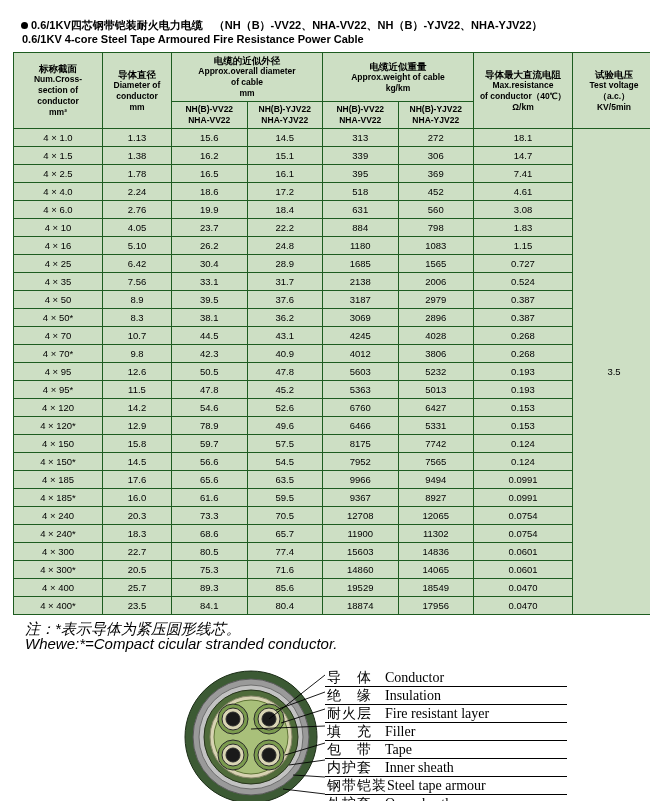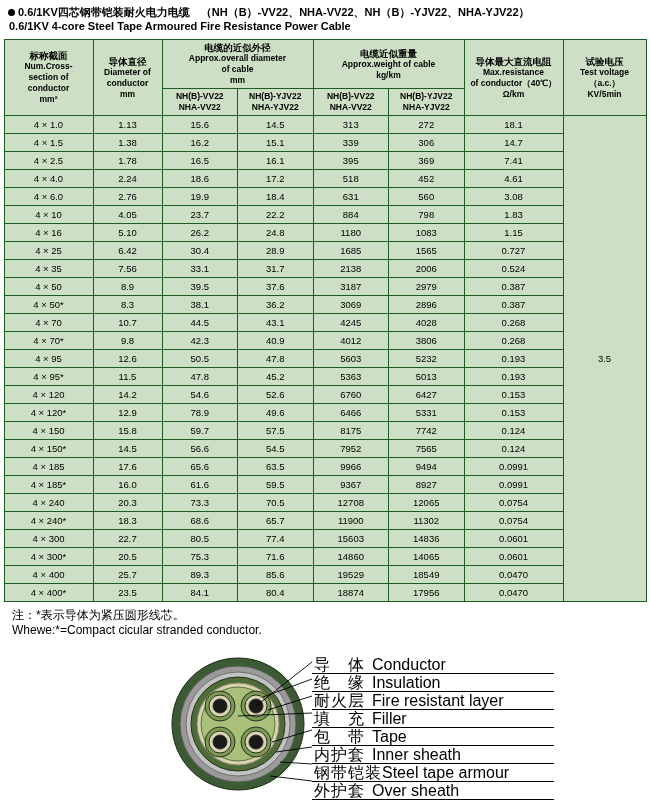--- a/index.html
+++ b/index.html
@@ -13,21 +13,21 @@
     font-family: "Liberation Sans", sans-serif;
     color: #000;
     position: relative;
     overflow: hidden;
   }
   .page {
     width: 650px;
     height: 801px;
     position: relative;
     box-sizing: border-box;
-    padding: 0;
+    padding: 13px;
     border-radius: 8px;
   }
   
   .heading {
     padding: 5px 8px 2px 8px;
   }
   .heading-line {
     font-size: 11px;
     line-height: 14px;
     font-weight: bold;
@@ -83,22 +83,23 @@
     height: 17px;
     padding: 0 1px;
   }
   td.c0 { text-align: center; }
   .vtall {
     font-size: 11px;
   }
   
   .notes {
     margin: 6px 0 16px 12px;
-    font-size: 12px;
+    font-size: 15px;
     line-height: 15px;
+    font-style: italic;
   }
   
   .diagram {
     position: relative;
     margin-top: 6px;
     height: 145px;
   }
   .cable-svg {
     position: absolute;
     left: 160px;
@@ -106,25 +107,26 @@
   }
   .legend {
     position: absolute;
     left: 312px;
     top: 2px;
     width: 330px;
   }
   .legend-row {
     height: 17px;
     line-height: 17px;
-    font-size: 16px;
+    font-size: 14px;
     white-space: nowrap;
     border-bottom: 1px solid #000;
     padding-left: 2px;
     width: 240px;
+    font-family: Liberation Serif, serif;
   }
   .legend-row .cn {
     display: inline-block;
     min-width: 58px;
     letter-spacing: 1px;
   }
   .legend-row .en {
     display: inline-block;
   }
 </style>

